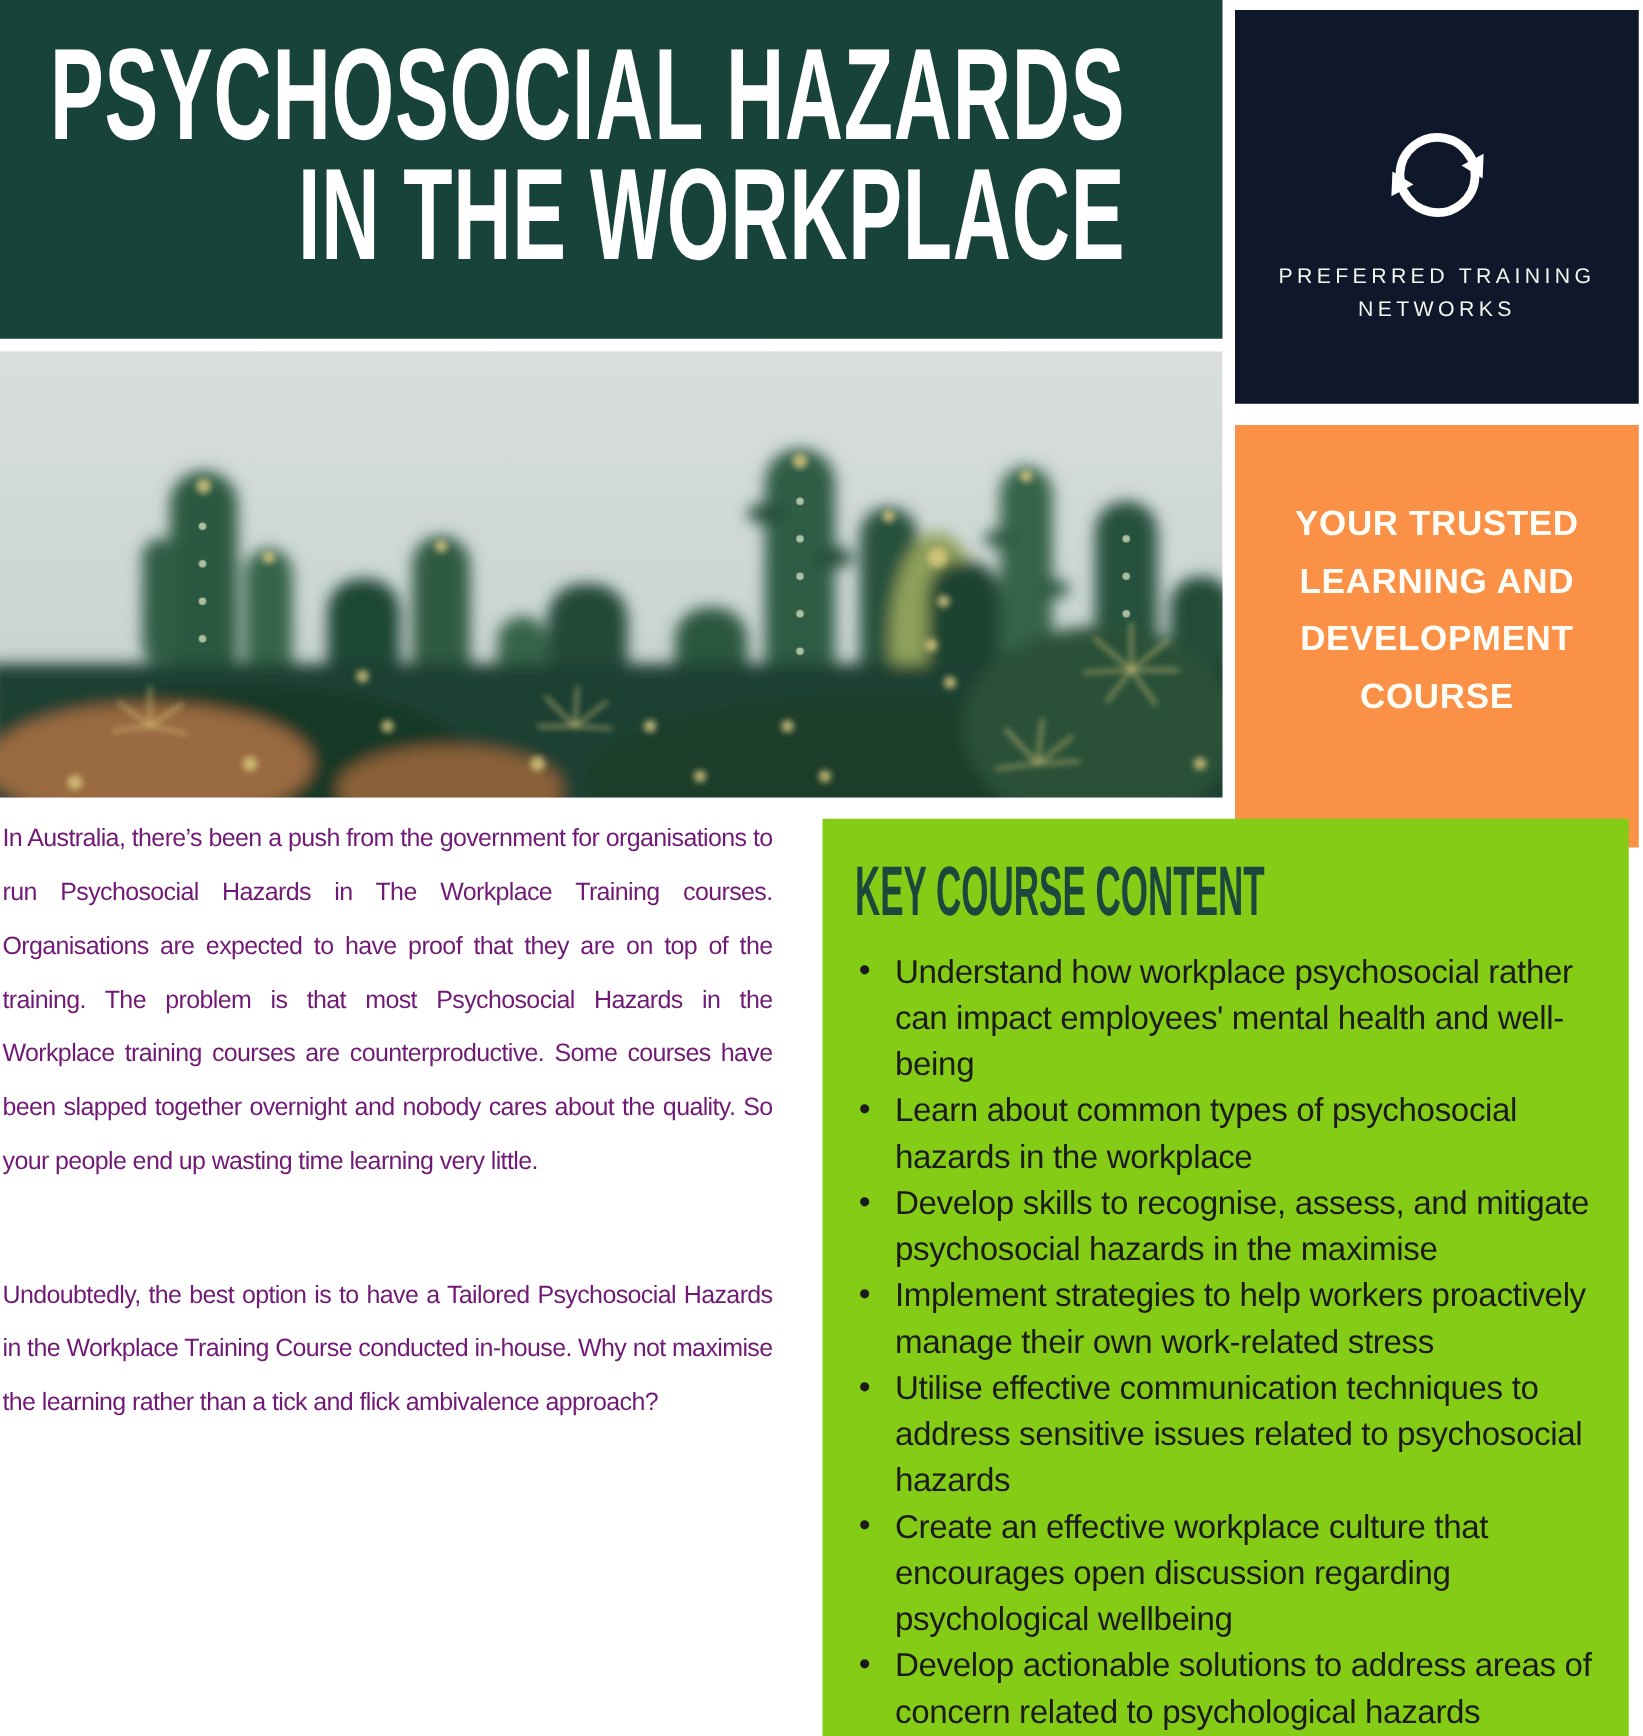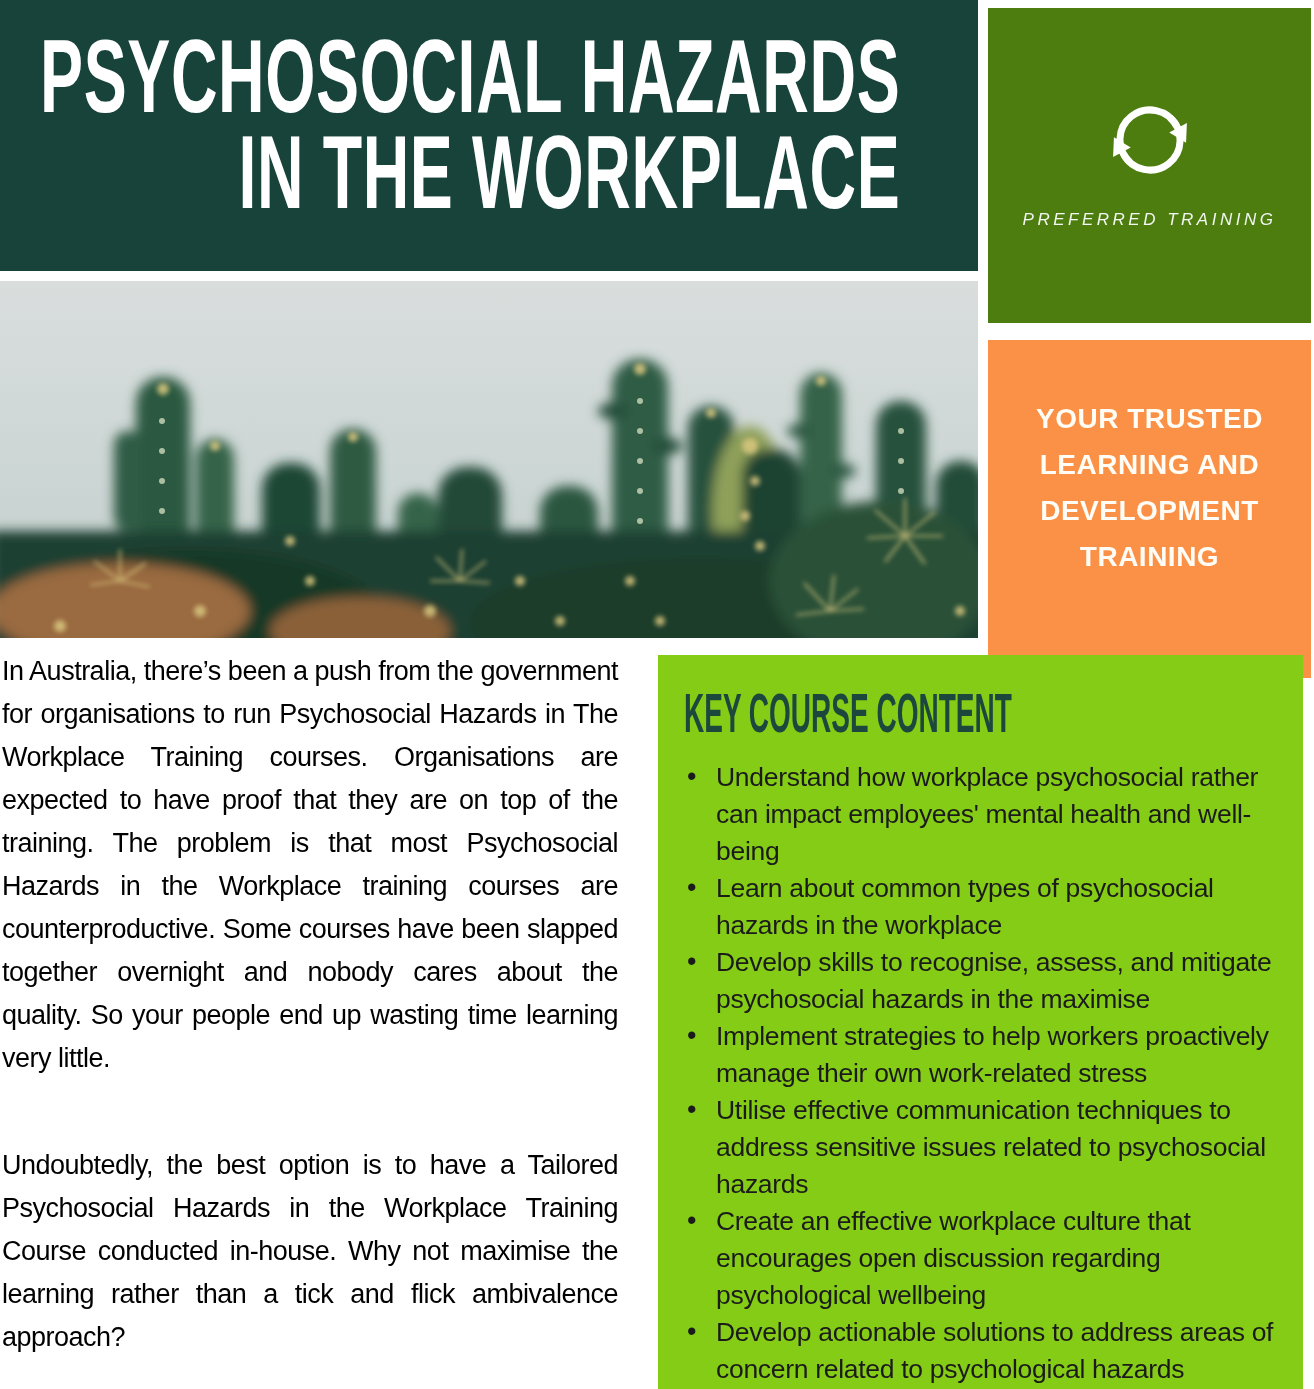--- a/index.html
+++ b/index.html
@@ -17,21 +17,21 @@
   .title { position:absolute; left:40px; top:28px; color:#ffffff; }
   .title .line {
     display:block; font-weight:800; font-size:104px; line-height:96px;
     letter-spacing:1px; white-space:nowrap;
     transform:scaleX(0.62); transform-origin:0 0;
   }
 
   
   .logo-block {
     position:absolute; left:988px; top:8px; width:323px; height:315px;
-    background:#4d7c0f; color:#f2f7f0; text-align:center;font-style:italic;
+    background:#0f172a; color:#f2f7f0; text-align:center;
   }
   .logo-icon { margin-top:82px; }
   .brand { margin-top:12px; }
   .brand .brand-line {
     font-size:17px; letter-spacing:3.5px; line-height:27px; font-weight:400;
   }
 
   
   .advisor {
     position:absolute; left:988px; top:340px; width:323px; height:338px;
@@ -42,21 +42,21 @@
 
   
   .photo {
     position:absolute; left:0; top:281px; width:978px; height:357px;
     display:block;
   }
 
   
   .article {
     position:absolute; left:2px; top:650px; width:616px;
-    color:#000000; font-size:27px; line-height:43px;
+    color:#701a75; font-size:20px; line-height:43px;
     letter-spacing:-0.5px; text-align:justify;
   }
   .article p { margin:0; }
   .article p + p { margin-top:64px; }
 
   
   .panel {
     position:absolute; left:658px; top:655px; width:645px; height:734px;
     background:#84cc16; box-sizing:border-box; padding:30px 28px 0 26px;
   }
@@ -89,28 +89,29 @@
     <svg class="logo-icon" width="104" height="100" viewBox="0 0 100 100" aria-hidden="true">
       <g transform="rotate(-18 50 50)" fill="#ffffff">
         <path d="M 24 65 A 30 30 0 1 1 79.5 44.8" fill="none" stroke="#ffffff" stroke-width="7"></path>
         <polygon points="0,-10 17,0 0,10" transform="translate(80.5,47) rotate(80)"></polygon>
         <path d="M 76 35 A 30 30 0 1 1 20.5 55.2" fill="none" stroke="#ffffff" stroke-width="7"></path>
         <polygon points="0,-10 17,0 0,10" transform="translate(19.5,53) rotate(260)"></polygon>
       </g>
     </svg>
     <div class="brand">
       <div class="brand-line">PREFERRED TRAINING</div>
+      <div class="brand-line">NETWORKS</div>
     </div>
   </div>
 
   <div class="advisor">
     <div>YOUR TRUSTED</div>
     <div>LEARNING AND</div>
     <div>DEVELOPMENT</div>
-    <div>TRAINING</div>
+    <div>COURSE</div>
   </div>
 
   <svg class="photo" viewBox="0 0 978 357" preserveAspectRatio="none" aria-hidden="true">
     <defs>
       <linearGradient id="sky" x1="0" y1="0" x2="0" y2="1">
         <stop offset="0" stop-color="#d9dedd"></stop>
         <stop offset="0.55" stop-color="#ccd6d4"></stop>
         <stop offset="1" stop-color="#c3ccc9"></stop>
       </linearGradient>
       <filter id="b6" x="-20%" y="-20%" width="140%" height="140%">

